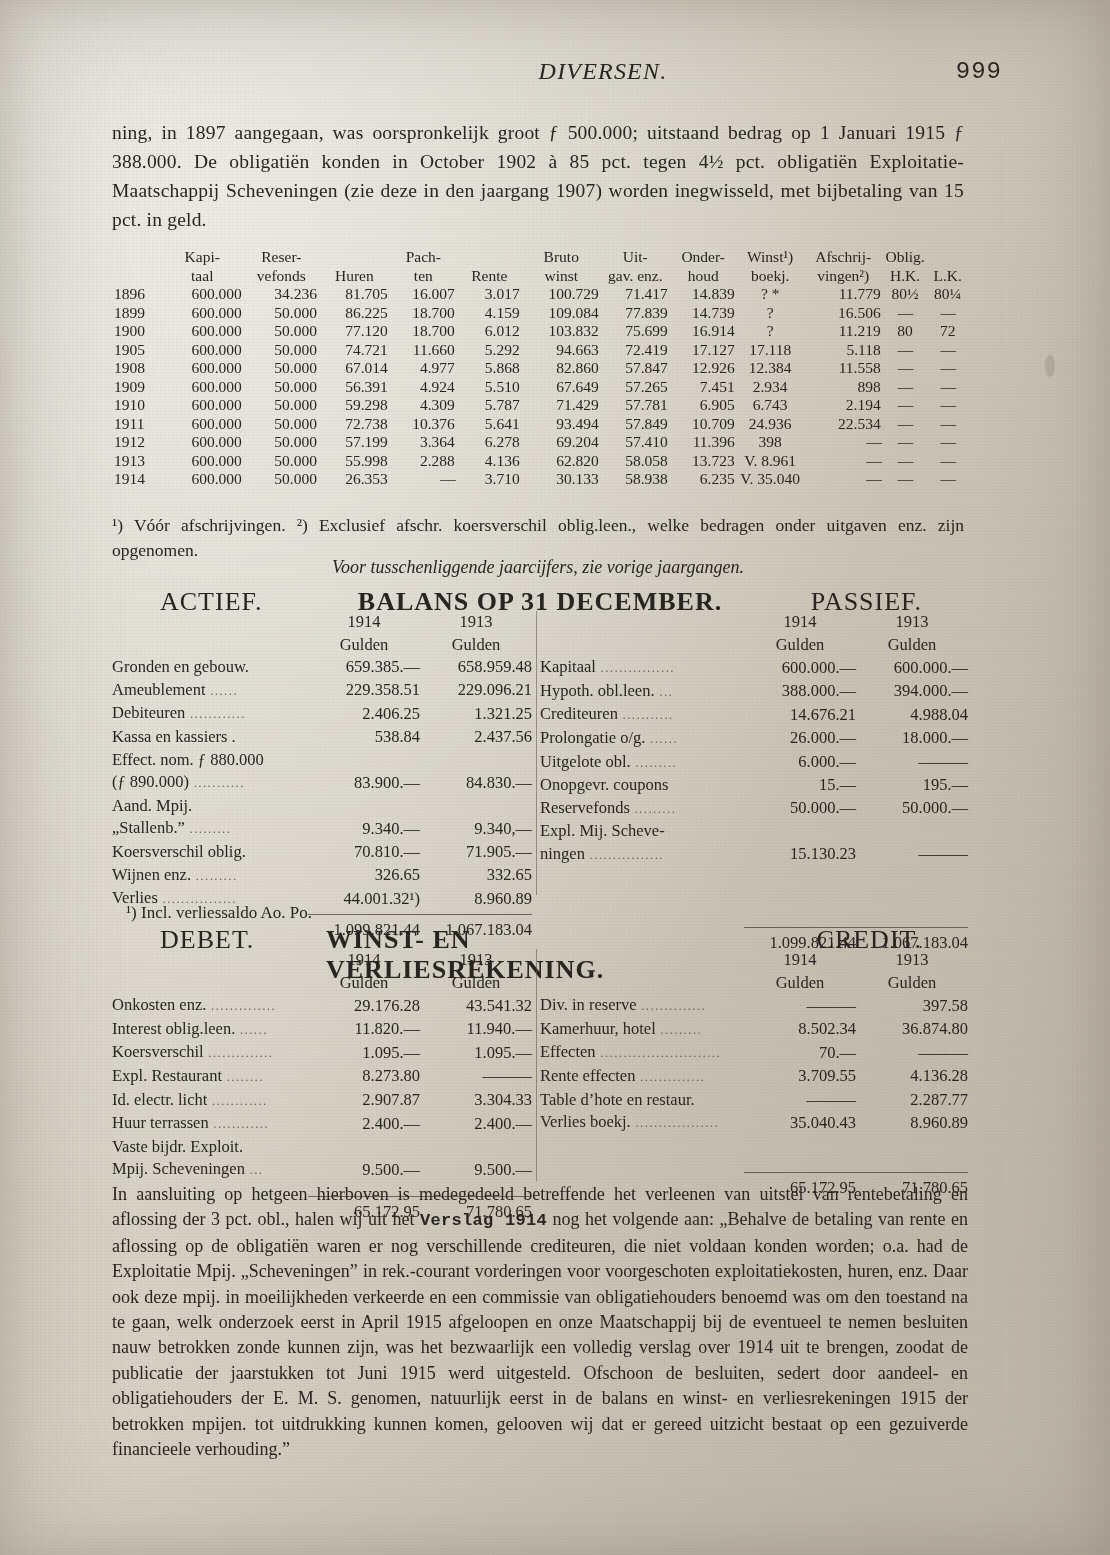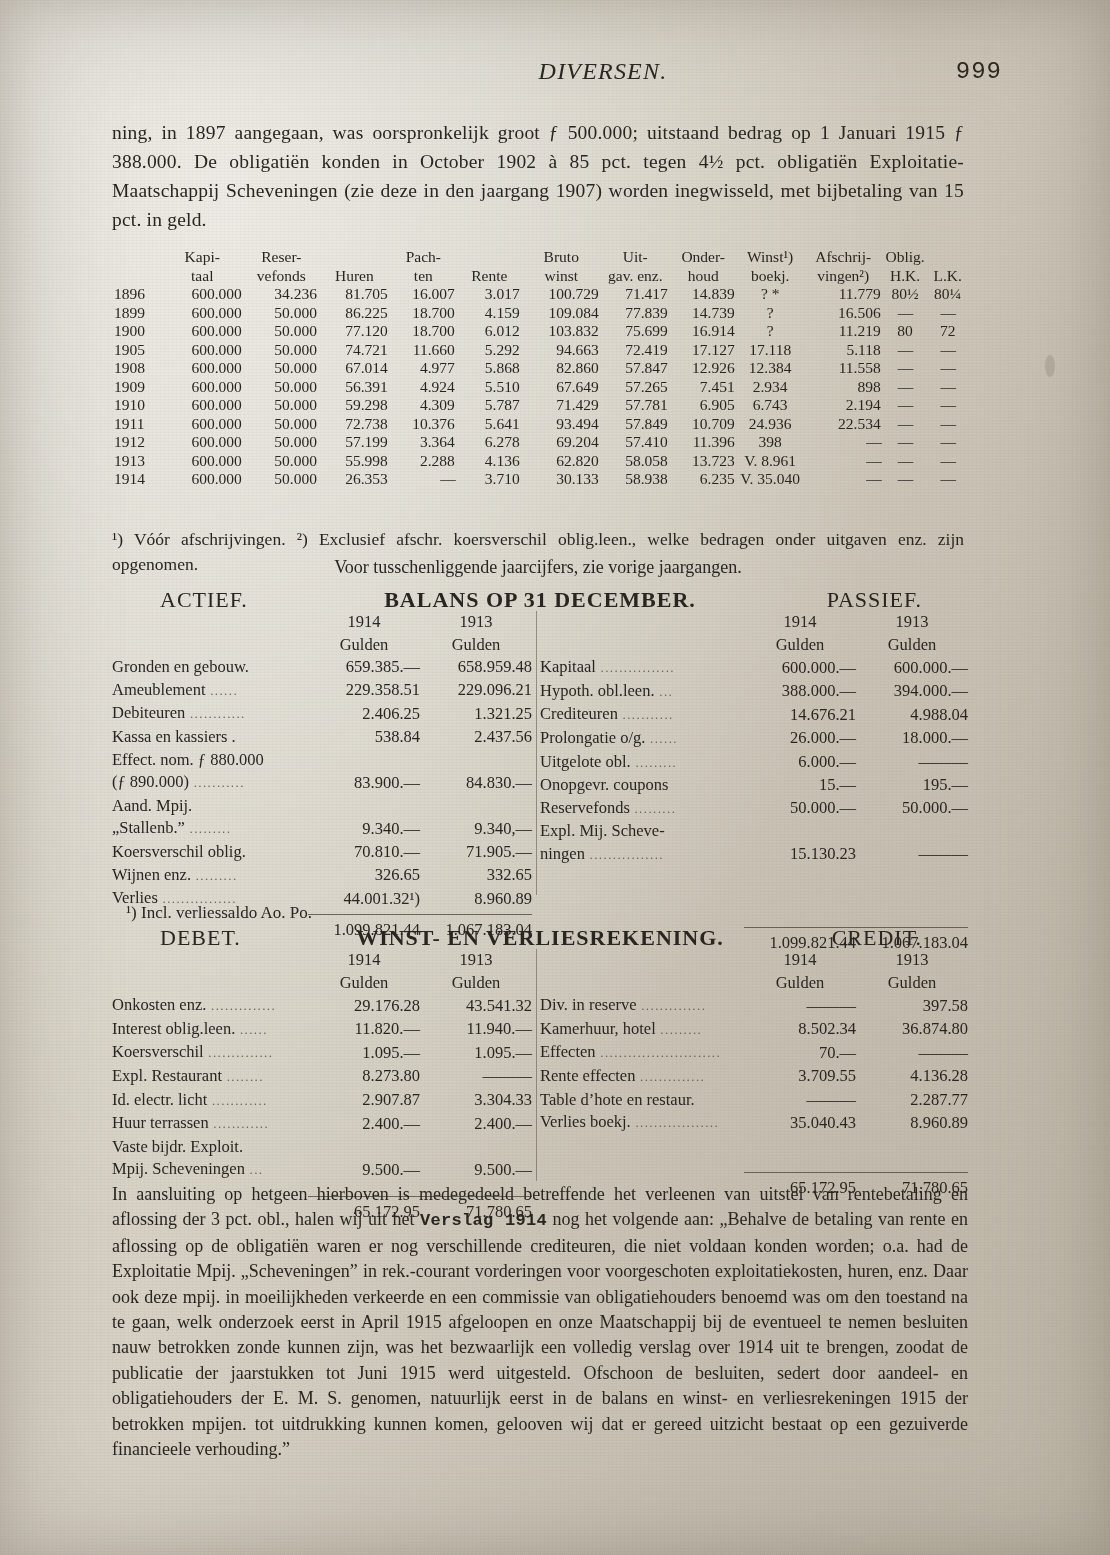--- a/index.html
+++ b/index.html
@@ -73,33 +73,33 @@
     line-height:18.5px;
     vertical-align:bottom;
   }
   .stat td.num { text-align:right; }
   .stat td.yr { text-align:left; padding-right:6px; }
   .stat td.ctr { text-align:center; }
   .hdr1 td, .hdr2 td { text-align:center;margin-top:24px; }
   .dash { letter-spacing:-1px; }
   
   .fn {
-    position:absolute; left:112px; top:527px; width:852px;
+    position:absolute; left:112px; top:513px; width:852px;
     font-size:17.5px; line-height:25px; text-align:justify;
   }
   .centerline {
     position:absolute; left:112px; top:557px; width:852px;
-    text-align:center; font-size:18px;
+    text-align:center; font-size:18px;font-style:italic;
   }
   
   .sheet {
     position:absolute; left:112px; width:856px;
   }
   .sheet-head {
-    position:relative; height:24px; font-size:22px; letter-spacing:1px;
+    position:relative; height:24px; font-size:26px; letter-spacing:1px;
   }
   .sh-l { position:absolute; left:48px; top:0; }
   .sh-c { position:absolute; left:50%; transform:translateX(-50%); top:0; font-weight:bold; }
   .sh-r { position:absolute; right:46px; top:0; }
   .cols { position:relative; }
   .half {
     position:absolute; top:0;
     font-size:16.5px; line-height:22.6px;
   }
   .half.left { left:0; width:420px; }

